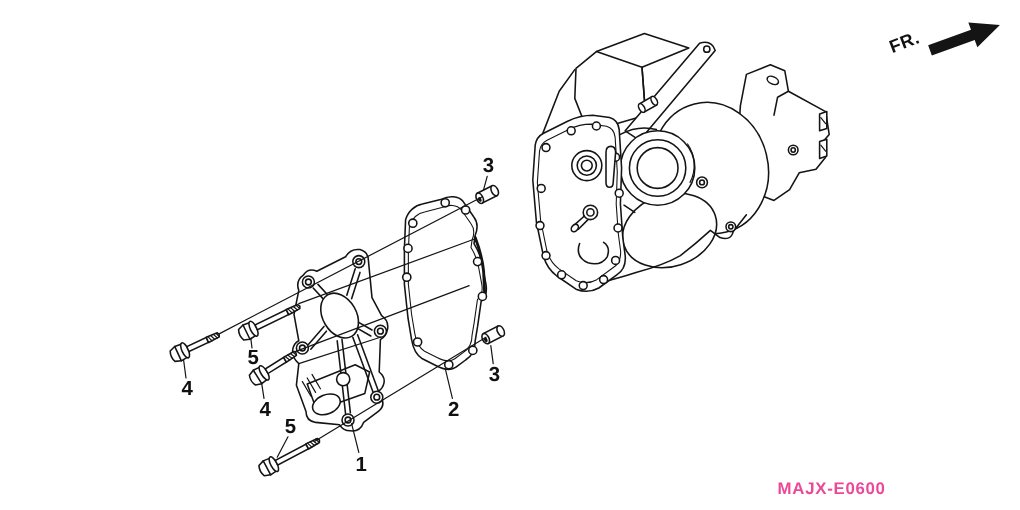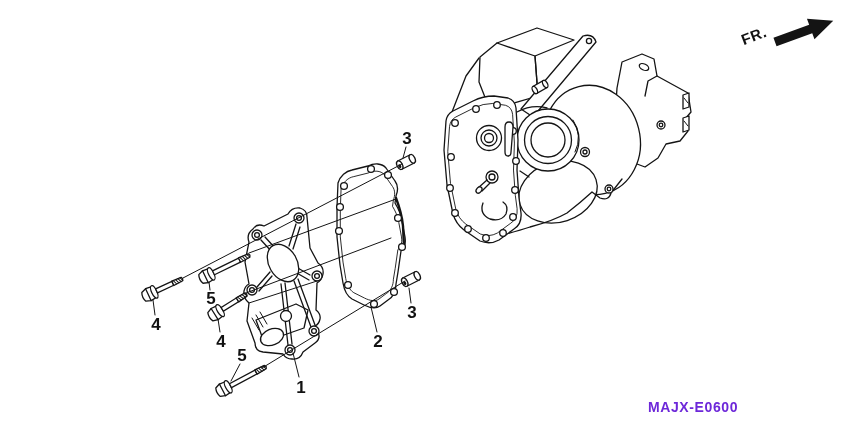--- a/index.html
+++ b/index.html
@@ -21,21 +21,21 @@
     font-weight:bold;font-size:17px;color:#111;line-height:1;
     cursor:pointer;user-select:none;
   }
   .fr-label{
     position:absolute;left:741px;top:27px;
     font-weight:bold;font-size:15px;color:#111;
     transform:rotate(-21deg);letter-spacing:.5px;
   }
   .diagram-code{
     position:absolute;left:648px;top:399px;
-    font-weight:bold;font-size:14px;color:#6d28d9;letter-spacing:.6px;
+    font-weight:bold;font-size:14px;color:#ec4899;letter-spacing:.6px;
   }
 </style>
 </head>
 <body>
 
 <div class="stage">
 
   <svg width="850" height="425" viewBox="0 0 850 425">
     <defs>
       <g id="bolt-short">

